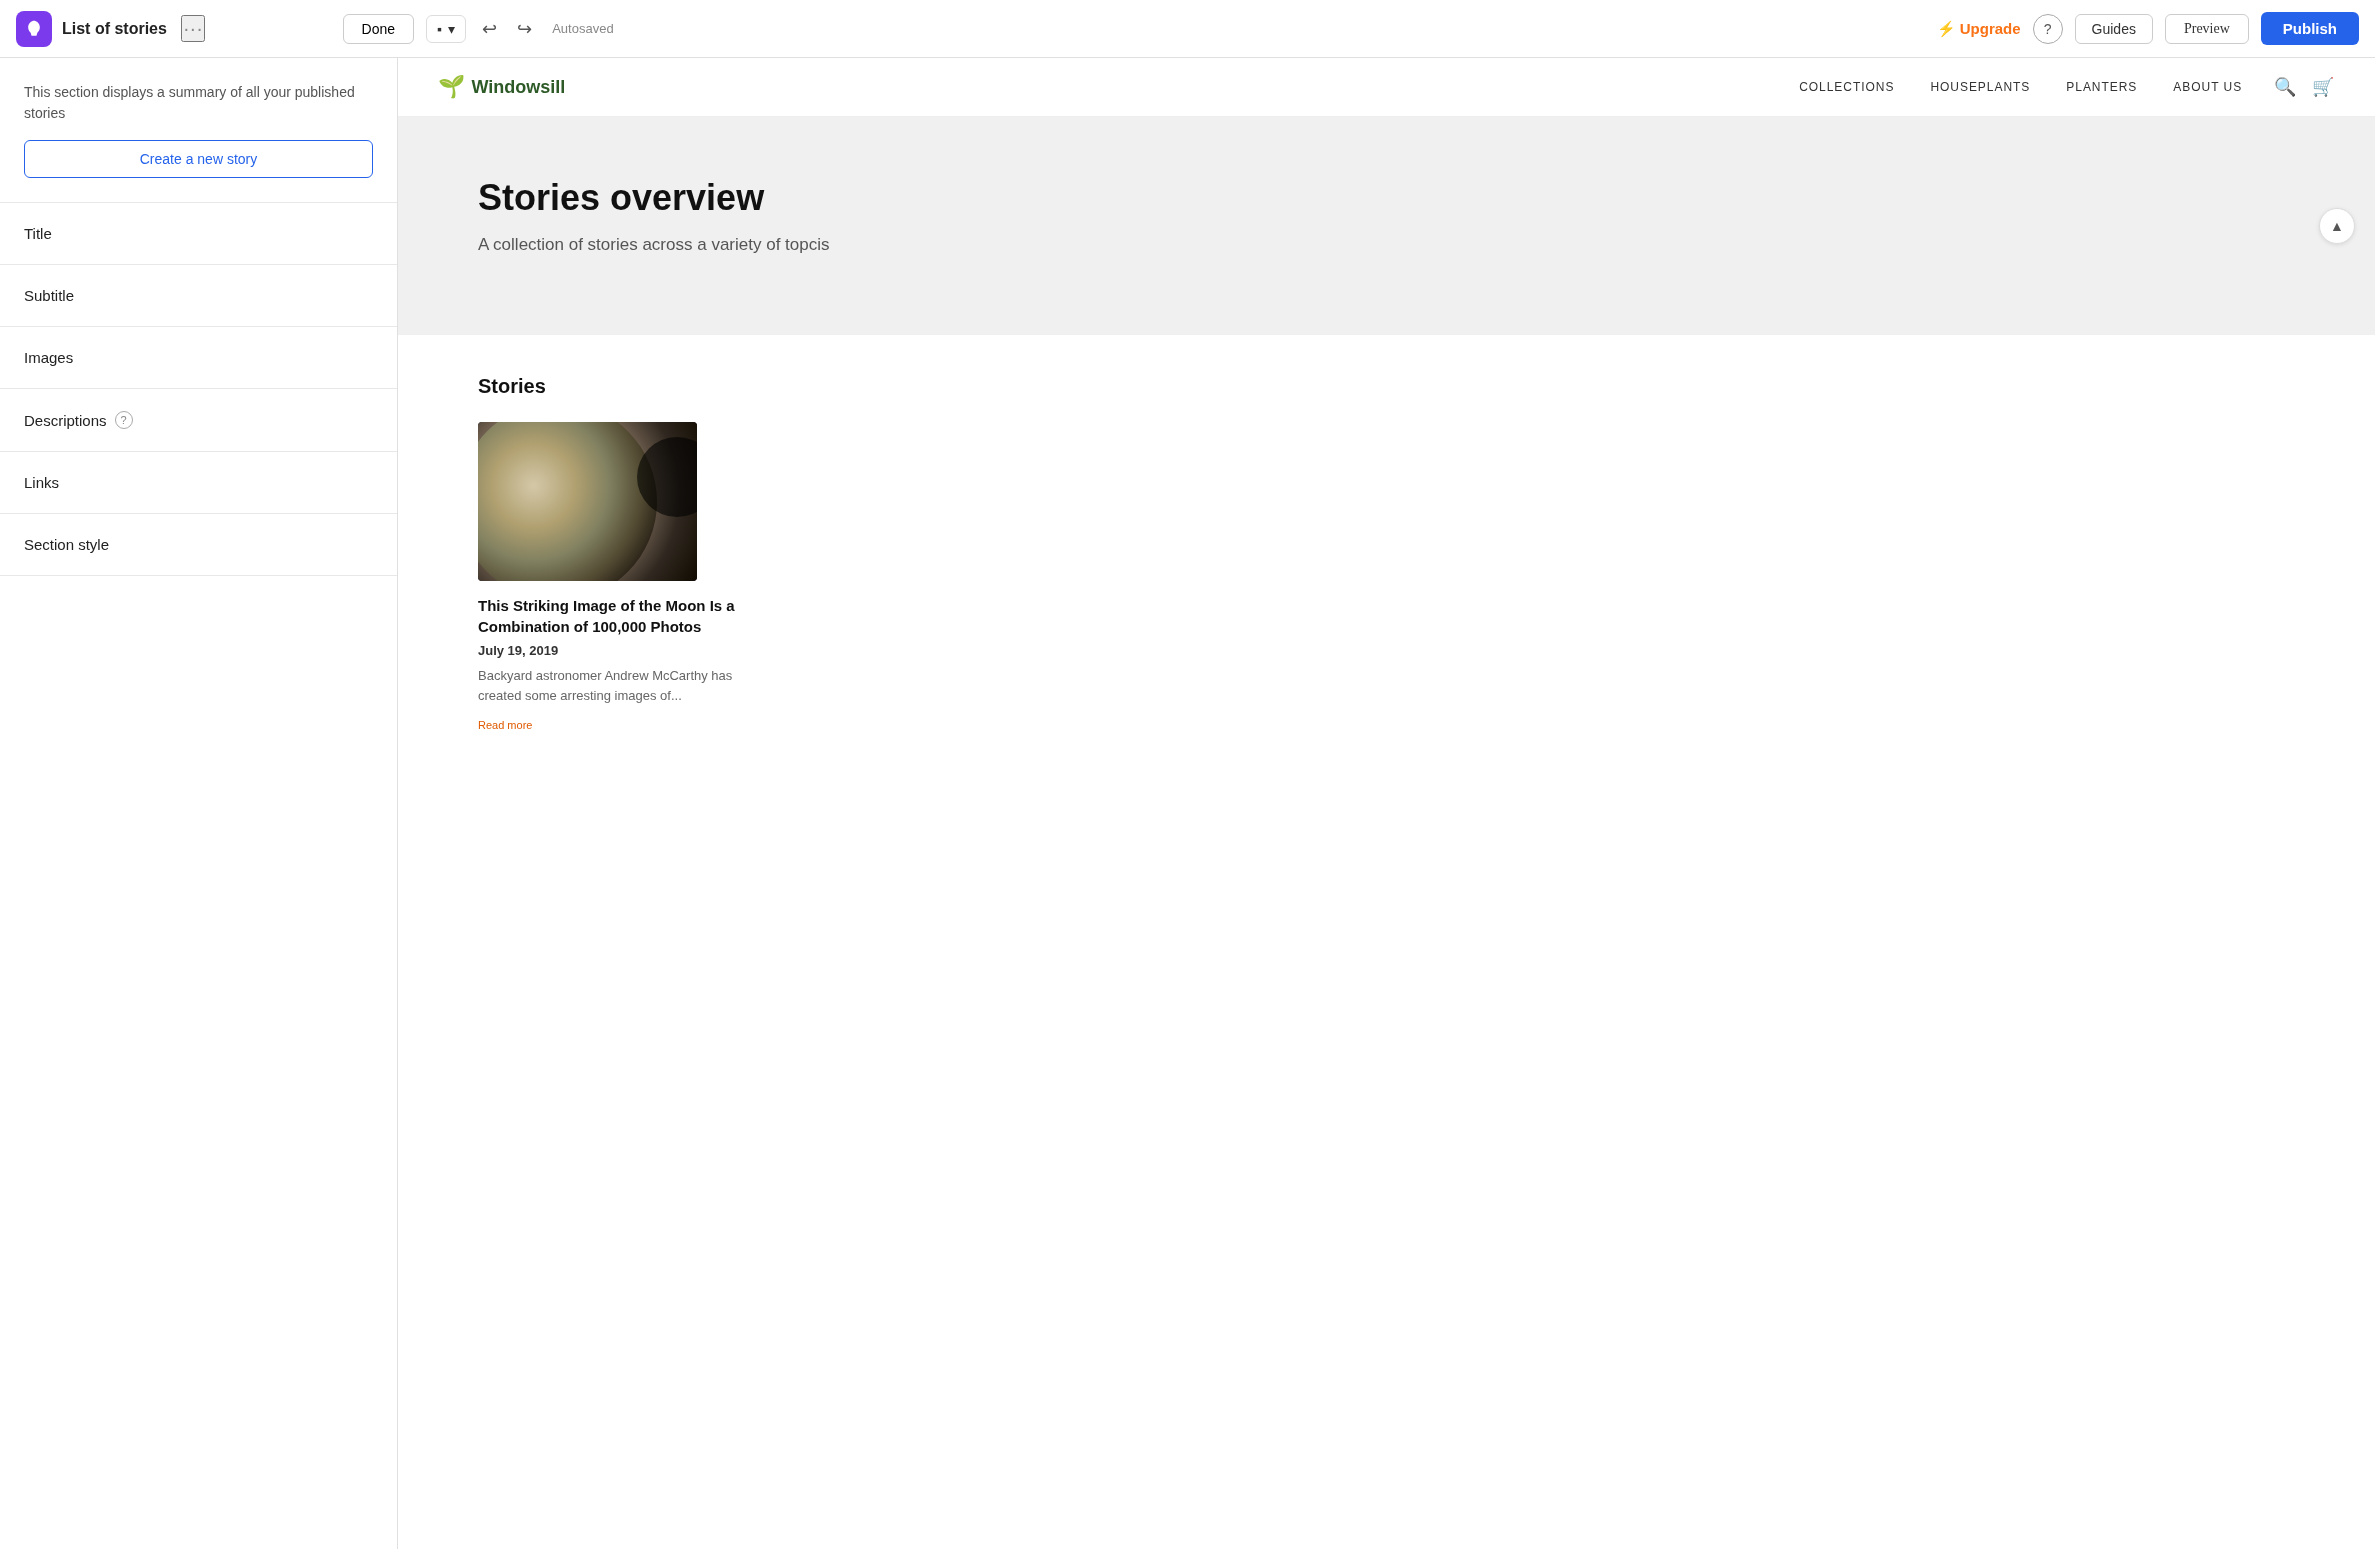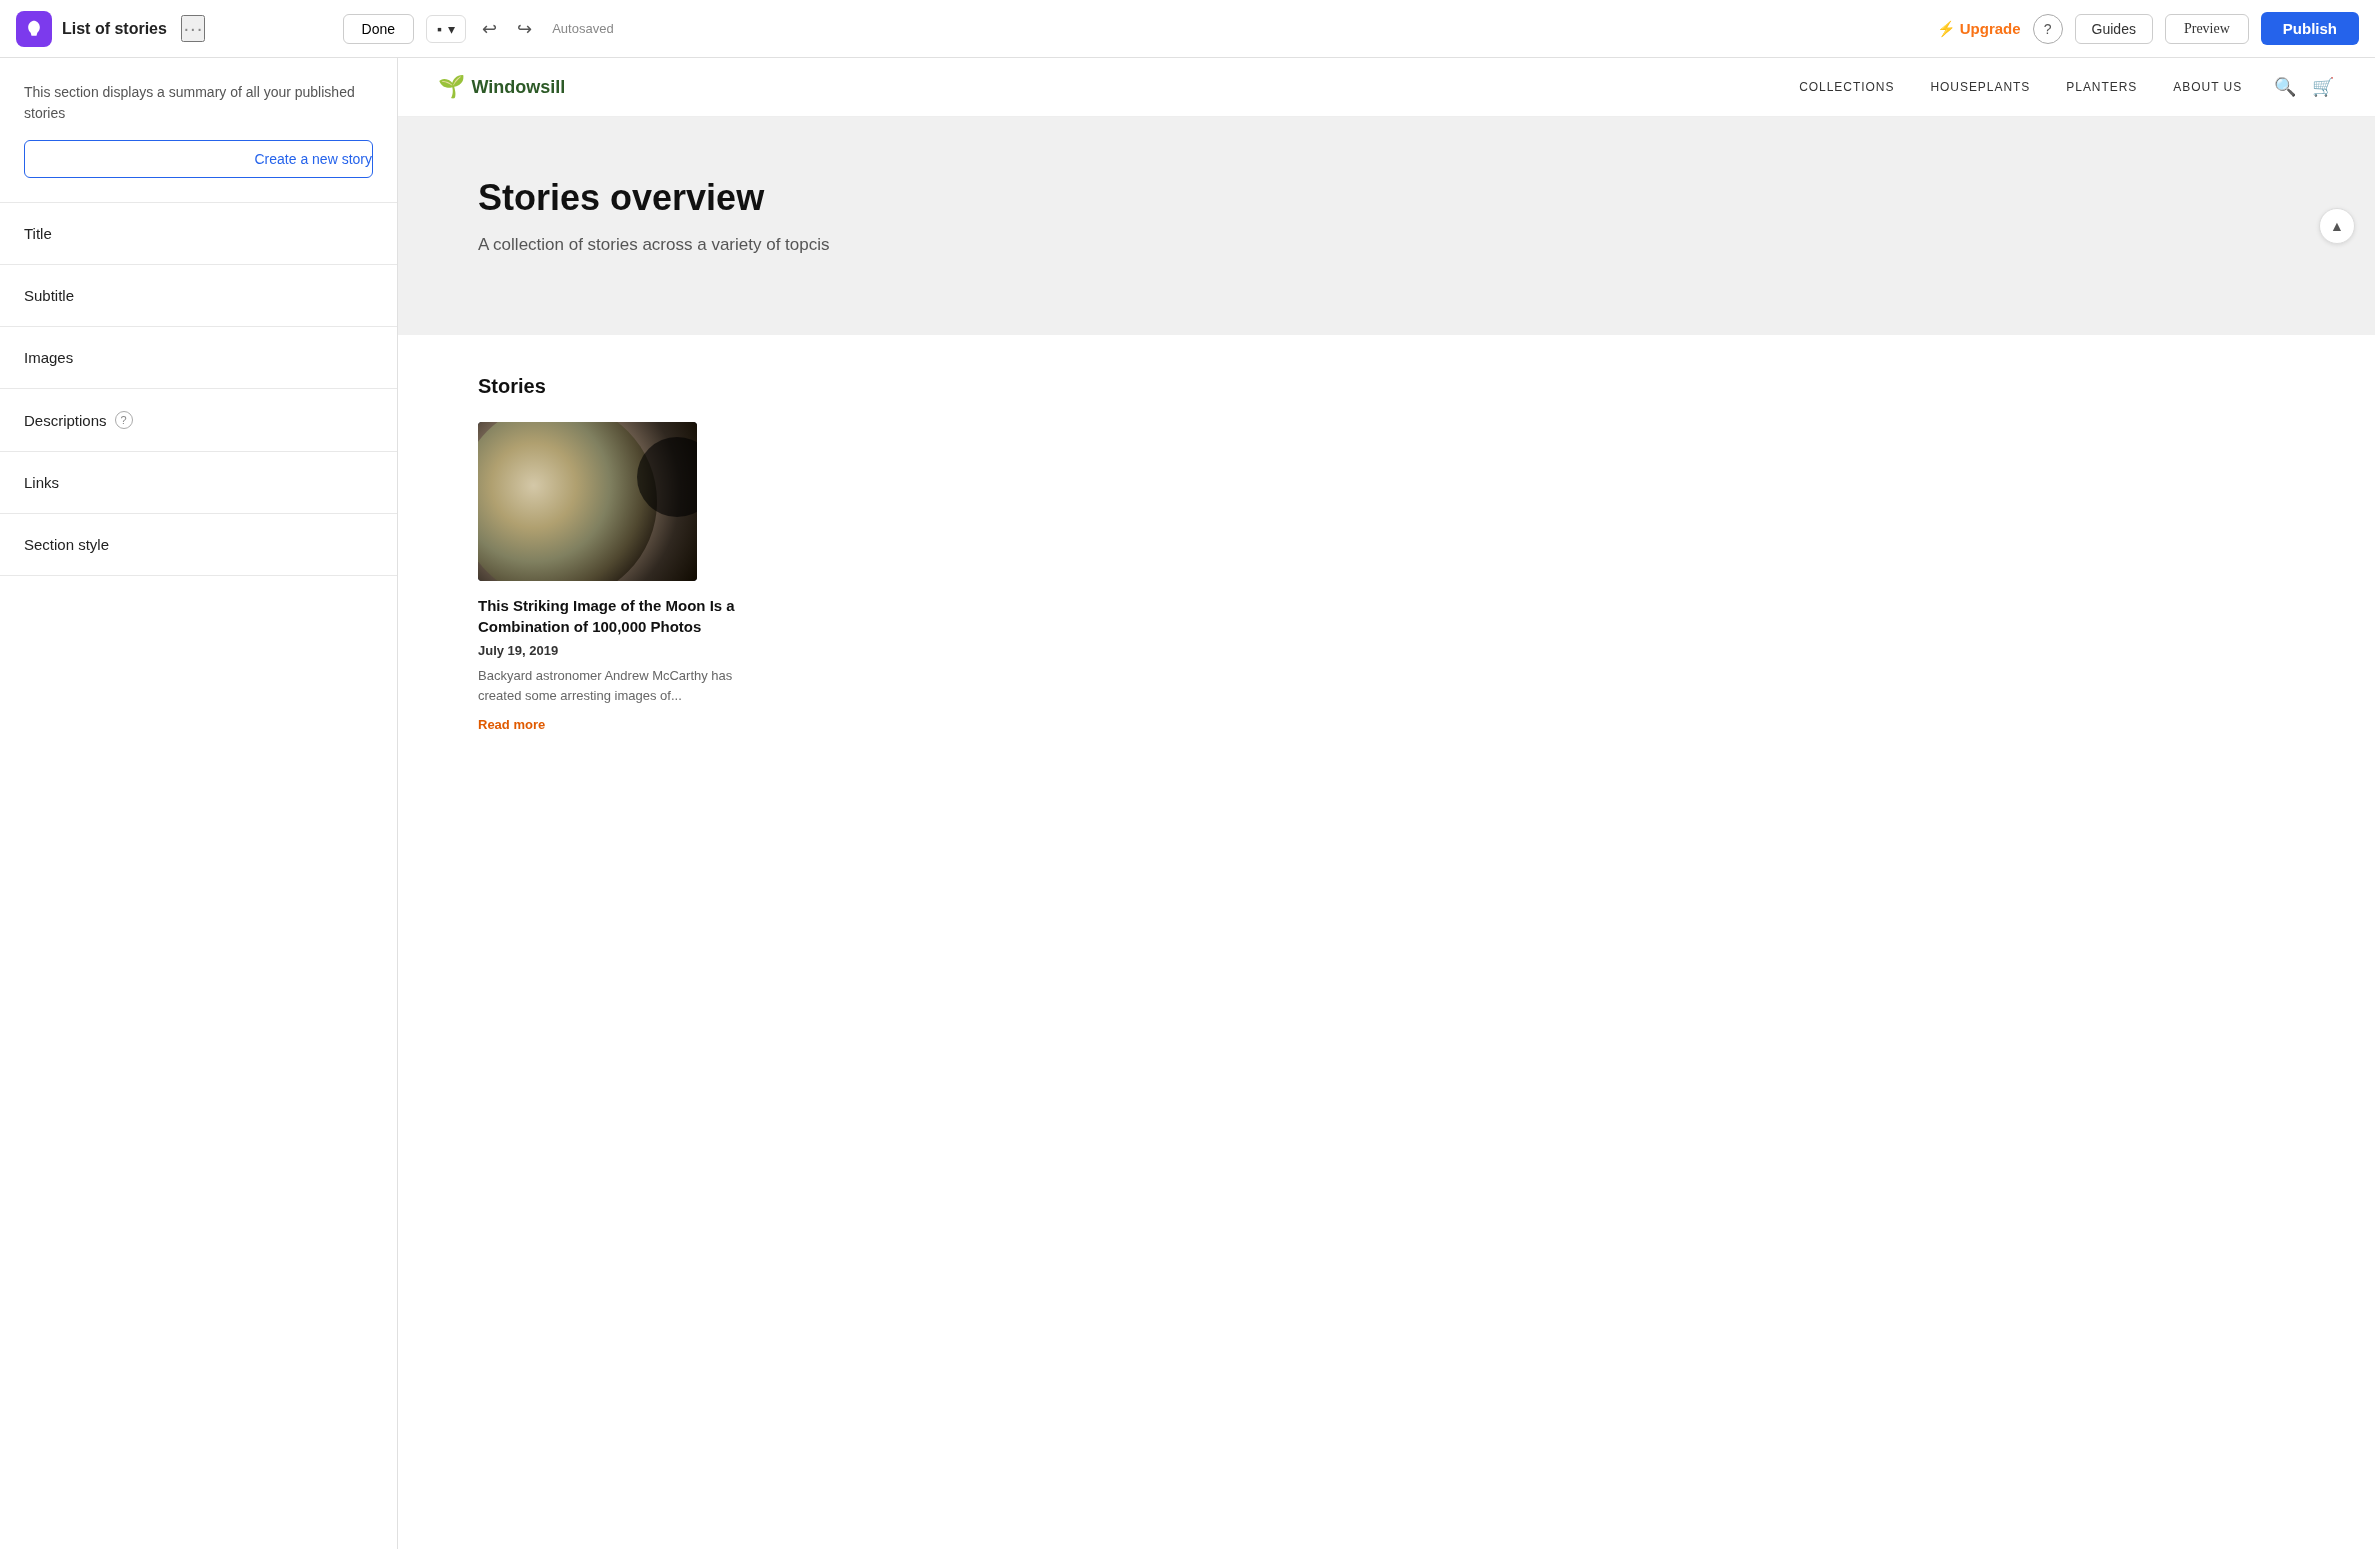--- a/index.html
+++ b/index.html
@@ -80,21 +80,21 @@
       overflow-y: auto;
     }
     .sidebar-summary {
       padding: 24px 24px 16px;
       font-size: 14px; color: #555; line-height: 1.5;
     }
     .create-story-btn {
       display: block; margin: 0 24px 24px;
       border: 1.5px solid #2563eb; background: #fff; color: #2563eb;
       border-radius: 6px; padding: 10px 0; font-size: 14px; font-weight: 500;
-      cursor: pointer; text-align: right; width: calc(100% - 48px);
+      cursor: pointer; text-align: center; width: calc(100% - 48px);
     }
     .sidebar-divider { height: 1px; background: #e8e8e8; }
     .sidebar-item {
       padding: 22px 24px; font-size: 15px; color: #222; font-weight: 400;
       border-bottom: 1px solid #e8e8e8; cursor: pointer;
       display: flex; align-items: center; gap: 8px;
     }
     .help-icon {
       width: 18px; height: 18px; border-radius: 50%;
       border: 1.5px solid #aaa; display: inline-flex; align-items: center;
@@ -189,21 +189,21 @@
     .story-title {
       font-size: 15px; font-weight: 700; color: #111; line-height: 1.4; margin-bottom: 6px;
     }
     .story-date {
       font-size: 13px; font-weight: 600; color: #333; margin-bottom: 8px;
     }
     .story-excerpt {
       font-size: 13px; color: #666; line-height: 1.5; margin-bottom: 10px;
     }
     .read-more {
-      font-size: 13px; color: #e05a00; font-weight: 700; cursor: pointer;
+      font-size: 11px; color: #e05a00; font-weight: 400; cursor: pointer;
       text-decoration: none;
     }
   </style>
 </head>
 <body>
 
 <div class="top-bar">
   <div class="top-bar-left">
     <div class="app-icon">
       <svg viewBox="0 0 24 24">

